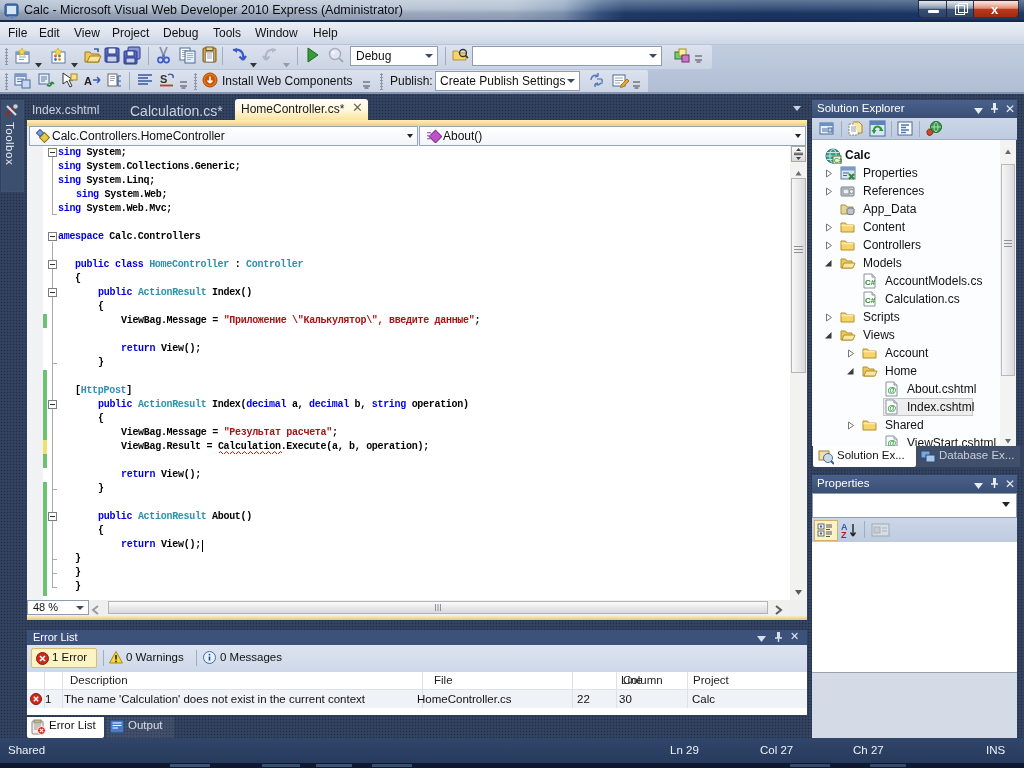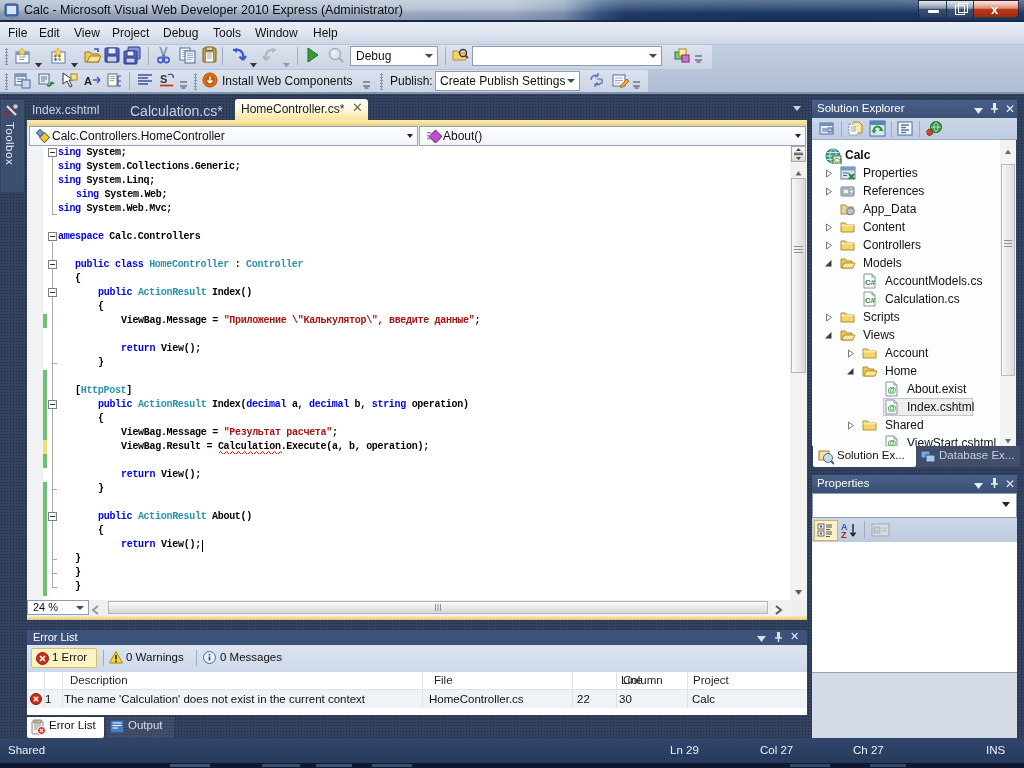--- a/index.html
+++ b/index.html
@@ -260,21 +260,21 @@
 <div class="trow" style="left:863px;top:202px;">App_Data</div>
 <div class="trow" style="left:863px;top:220px;">Content</div>
 <div class="trow" style="left:863px;top:238px;">Controllers</div>
 <div class="trow" style="left:863px;top:256px;">Models</div>
 <div class="trow" style="left:885px;top:274px;">AccountModels.cs</div>
 <div class="trow" style="left:885px;top:292px;">Calculation.cs</div>
 <div class="trow" style="left:863px;top:310px;">Scripts</div>
 <div class="trow" style="left:863px;top:328px;">Views</div>
 <div class="trow" style="left:885px;top:346px;">Account</div>
 <div class="trow" style="left:885px;top:364px;">Home</div>
-<div class="trow" style="left:907px;top:382px;">About.exist</div>
+<div class="trow" style="left:907px;top:382px;">About.cshtml</div>
 <div class="abs" style="left:883px;top:398px;width:90px;height:18px;background:#EDEDED;border:1px solid #C6C6C6;box-sizing:border-box;"></div>
 <div class="trow" style="left:907px;top:400px;">Index.cshtml</div>
 <div class="trow" style="left:885px;top:418px;">Shared</div>
 <div class="trow" style="left:907px;top:436px;">ViewStart.cshtml</div>
 </div>
 <div id="seicons">
 <svg class="abs" style="left:840px;top:165px;" width="16" height="16">
       <rect x="1" y="2" width="14" height="12" fill="#D8E4F0" stroke="#5A7AA0"></rect>
       <rect x="1" y="2" width="14" height="3.5" fill="#7A9AC8"></rect>
       <path d="M3 8 L9 8 M3 10.5 L7 10.5" stroke="#4A6A94" stroke-width="1.2"></path>
@@ -522,21 +522,21 @@
 <div class="lbl" style="left:434px;top:674px;font-size:11.5px;color:#222;">File</div>
 <div class="lbl" style="left:579px;top:674px;font-size:11.5px;color:#222;padding-left:42px;">Line</div>
 <div class="lbl" style="left:623px;top:674px;font-size:11.5px;color:#222;">Column</div>
 <div class="lbl" style="left:693px;top:674px;font-size:11.5px;color:#222;">Project</div>
 <svg class="abs" style="left:30px;top:693px;" width="12" height="12">
       <circle cx="6" cy="6" r="5.5" fill="#CE2A1A" stroke="#8C1A0A"></circle>
       <path d="M3.8 3.8 L8.2 8.2 M8.2 3.8 L3.8 8.2" stroke="#FFF" stroke-width="1.4"></path>
     </svg>
 <div class="lbl" style="left:45px;top:693px;font-size:11.5px;">1</div>
 <div class="lbl" style="left:64px;top:693px;font-size:11.5px;">The name 'Calculation' does not exist in the current context</div>
-<div class="lbl" style="left:429px;top:693px;font-size:11.5px;">HomeController.cs</div>
+<div class="lbl" style="left:417px;top:693px;font-size:11.5px;">HomeController.cs</div>
 <div class="lbl" style="left:577px;top:693px;font-size:11.5px;">22</div>
 <div class="lbl" style="left:619px;top:693px;font-size:11.5px;">30</div>
 <div class="lbl" style="left:692px;top:693px;font-size:11.5px;">Calc</div>
 <svg class="abs" style="left:31px;top:719px;" width="15" height="16">
       <rect x="1" y="2" width="11" height="13" rx="1" fill="#F2EFE8" stroke="#8A8A8A"></rect>
       <rect x="3" y="1" width="7" height="3" fill="#C8B87A" stroke="#8A8A8A"></rect>
       <path d="M3 6 L10 6 M3 8 L10 8 M3 10 L8 10" stroke="#999"></path>
       <circle cx="10.5" cy="11.5" r="4" fill="#CE2A1A" stroke="#FFF"></circle>
       <path d="M8.8 9.8 L12.2 13.2 M12.2 9.8 L8.8 13.2" stroke="#FFF" stroke-width="1.2"></path>
     </svg>
@@ -557,21 +557,21 @@
         <path d="M7.5 3 L10.5 7.5 L4.5 7.5 Z" fill="#6A6A72"></path>
       </svg></div>
 <div class="abs" style="left:791px;top:178px;width:15px;height:195px;background:linear-gradient(90deg,#F8F8F8,#DADADC);border:1px solid #B4B4B8;box-sizing:border-box;"></div>
 <div class="abs" style="left:794px;top:246px;width:9px;height:1px;background:#909098;box-shadow:0 3px 0 #909098,0 6px 0 #909098;"></div>
 <div class="abs" style="left:791px;top:585px;width:15px;height:14px;"><svg width="15" height="14">
         <path d="M7.5 10 L11 5 L4 5 Z" fill="#5A5A60"></path>
       </svg></div>
 <div class="combo" style="left:27px;top:600px;width:62px;height:15px;">
       <div class="arr"></div>
     </div>
-<div class="lbl" style="left:33px;top:601px;font-size:11px;">24 %</div>
+<div class="lbl" style="left:33px;top:601px;font-size:11px;">48 %</div>
 <div class="abs" style="left:90px;top:602px;"><svg width="12" height="12">
         <path d="M8 2 L3 6 L8 10" fill="none" stroke="#9A9AA0" stroke-width="2"></path>
       </svg></div>
 <div class="abs" style="left:106px;top:600px;width:684px;height:15px;background:#F0F0EF;"></div>
 <div class="abs" style="left:108px;top:601px;width:660px;height:13px;background:linear-gradient(180deg,#FBFBFB,#D8D8DA);border:1px solid #B4B4B8;box-sizing:border-box;"></div>
 <div class="abs" style="left:435px;top:604px;width:1px;height:7px;background:#909098;box-shadow:2.5px 0 0 #909098,5px 0 0 #909098;"></div>
 <div class="abs" style="left:772px;top:602px;"><svg width="12" height="12">
         <path d="M4 2 L9 6 L4 10" fill="none" stroke="#5A5A60" stroke-width="2"></path>
       </svg></div>
 </div>

